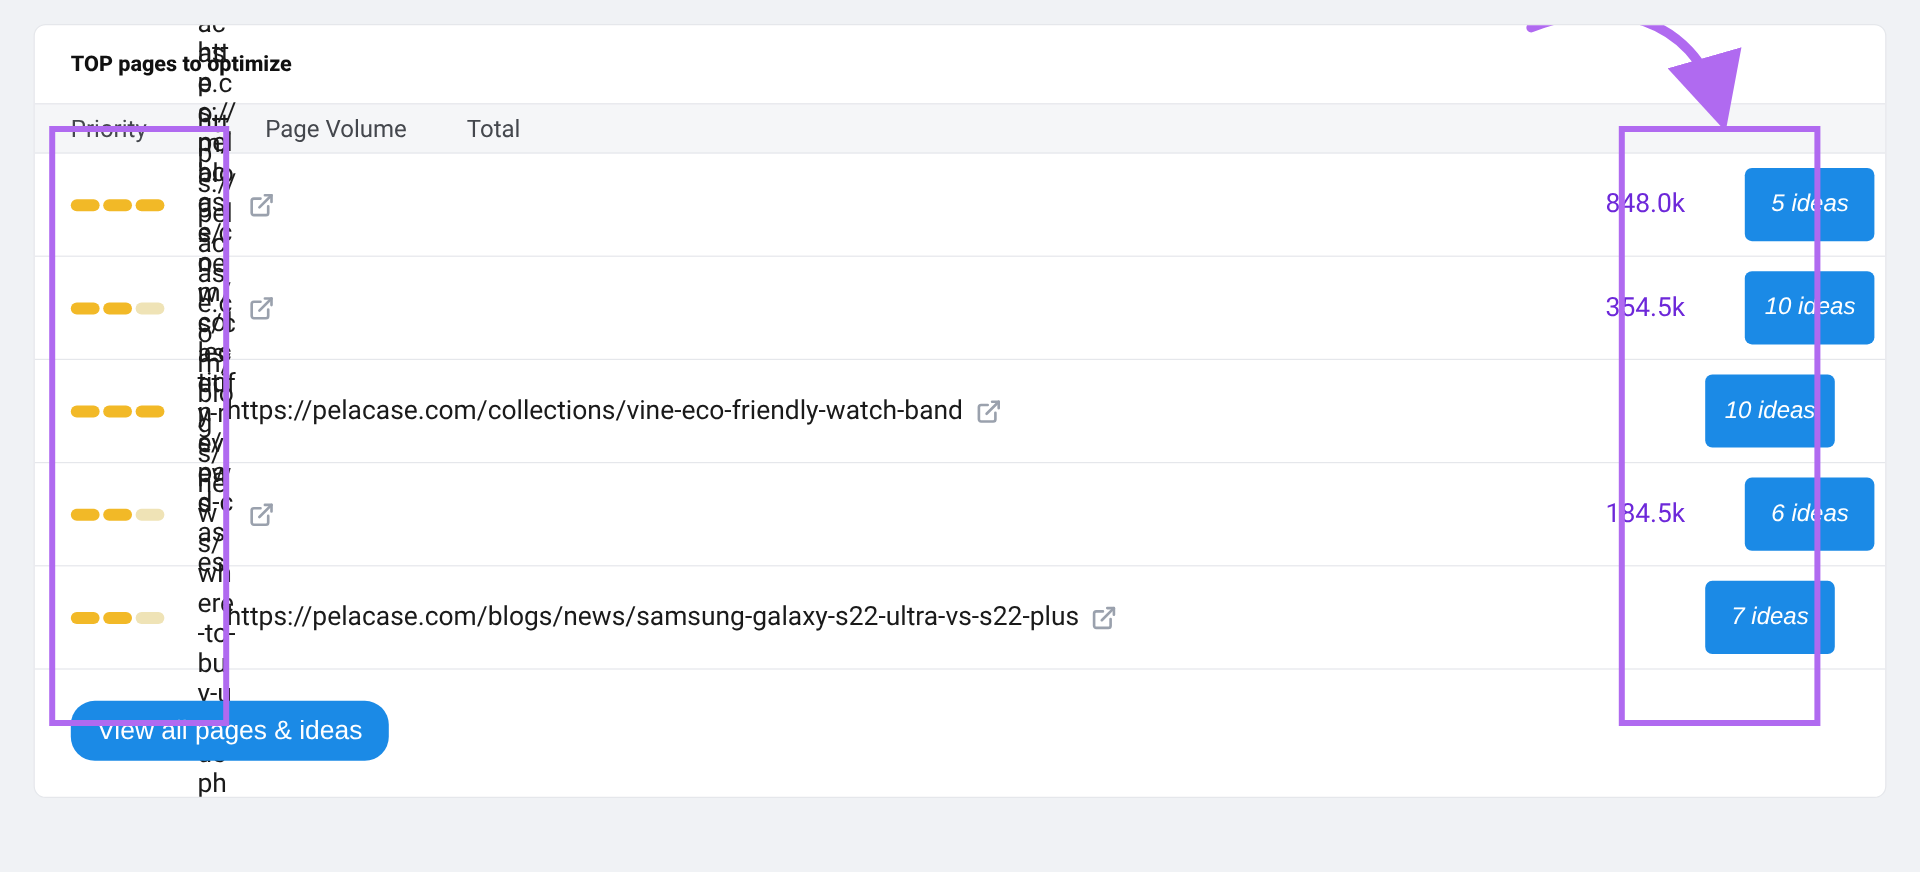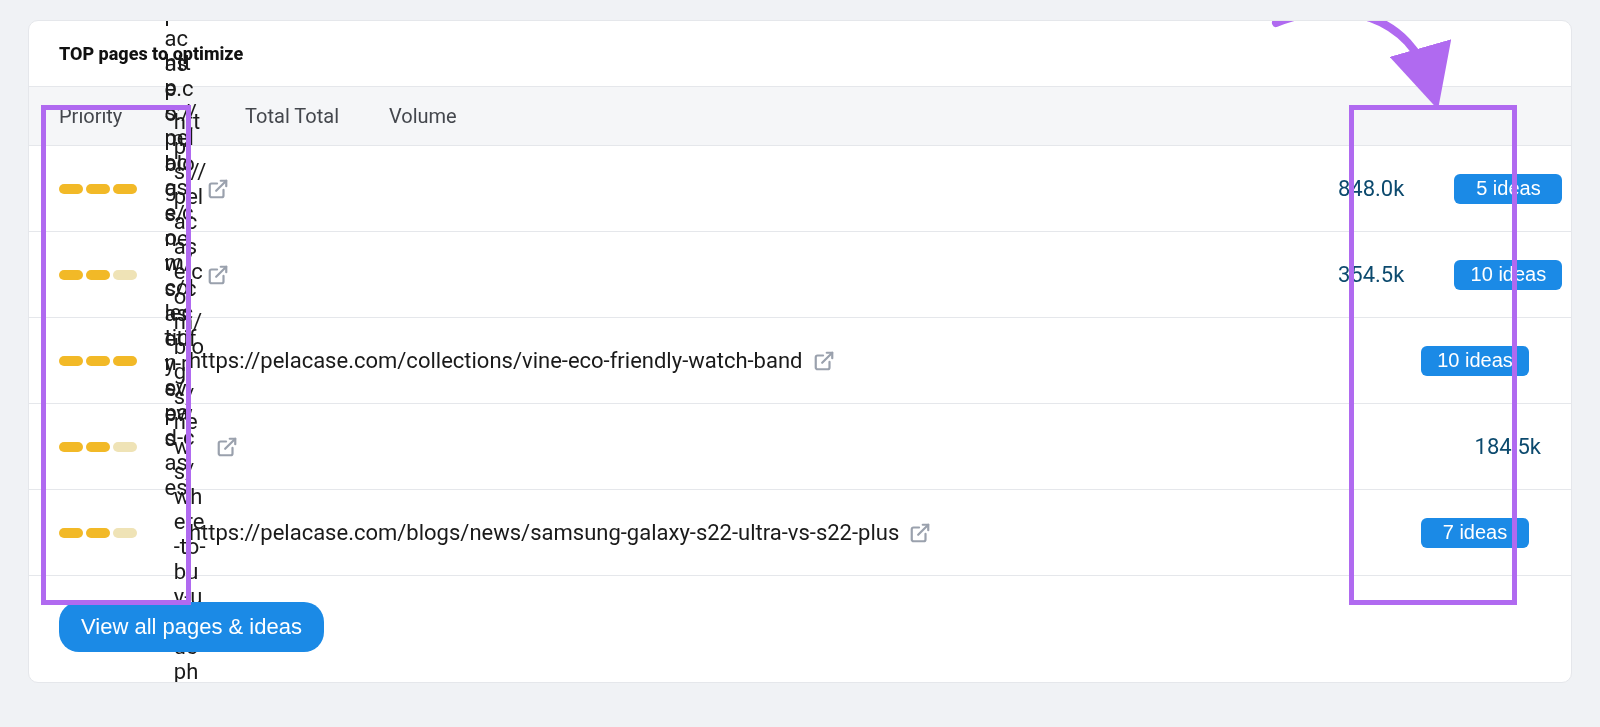--- a/index.html
+++ b/index.html
@@ -22,21 +22,21 @@
     font-weight: 800;
     padding: 22px 30px 22px;
   }
   .header-row {
     display: flex;
     align-items: center;
     background: #f5f6f8;
     border-top: 1px solid #e5e7eb;
     border-bottom: 1px solid #e5e7eb;
     padding: 0;
-    height: 60px;
+    height: 42px;
   }
   .col-priority { width: 140px; padding-left: 30px; }
   .col-page     { flex: 1; padding-left: 20px; }
   .col-volume   { width: 200px; text-align: right; padding-right: 30px; }
   .col-ideas    { width: 170px; padding-left: 20px; }
   .header-row .cell { font-size: 20px; color: #44474d; font-weight: 400; }
   .rows { }
   .row {
     display: flex;
     align-items: center;
@@ -58,38 +58,39 @@
     color: #1a1a1a;
     word-break: break-all;
   }
   .ext-link-icon {
     display: inline-flex;
     margin-left: 10px;
     color: #9aa1ad;
   }
   .volume-text {
     font-size: 22px;
-    color: #0c4a6e;
+    color: #6d28d9;
     justify-content: flex-end;
     width: 100%;
   }
   .ideas-btn {
     display: inline-flex;
     align-items: center;
     justify-content: center;
     background: #1b8ae6;
     color: #fff;
     font-size: 20px;
     font-weight: 500;
-    height: 30px;
+    height: 61px;
     min-width: 108px;
     padding: 5px 16px;
     border: none;
     border-radius: 6px;
     cursor: pointer;
+    font-style: italic;
   }
   .card-footer {
     padding: 26px 30px 30px;
   }
   .view-all-btn {
     display: inline-flex;
     align-items: center;
     justify-content: center;
     background: #1b8ae6;
     color: #fff;
@@ -130,22 +131,22 @@
         </marker>
       </defs>
       <path d="M 15 18 C 80 -8, 150 10, 170 80" stroke="#b06af0" stroke-width="8" fill="none" marker-end="url(#ah)" stroke-linecap="round"></path>
     </svg>
   </div>
 
   <div class="card-title">TOP pages to optimize</div>
 
   <div class="header-row">
     <div class="cell col-priority">Priority</div>
-    <div class="cell col-volume" style="justify-content:flex-end;">Total Total</div>
-    <div class="cell col-ideas">Volume</div>
+    <div class="cell col-volume" style="justify-content:flex-end;">Page Volume</div>
+    <div class="cell col-ideas">Total</div>
   </div>
 
   <div class="rows" id="rows-container">
       <div class="row">
         <div class="cell col-priority">
           <div class="priority-bars">
             <span></span>
             <span></span>
             <span></span>
           </div>
@@ -222,20 +223,23 @@
           <span class="page-url">https://pelacase.com/blogs/news/where-to-buy-unique-phone-cases</span>
           <span class="ext-link-icon">
             <svg width="22" height="22" viewBox="0 0 24 24" fill="none" stroke="currentColor" stroke-width="2.4" stroke-linecap="round" stroke-linejoin="round">
               <path d="M18 13v6a2 2 0 0 1-2 2H5a2 2 0 0 1-2-2V8a2 2 0 0 1 2-2h6"></path>
               <polyline points="15 3 21 3 21 9"></polyline>
               <line x1="10" y1="14" x2="21" y2="3"></line>
             </svg>
           </span>
         </div>
         <div class="cell col-volume volume-text">184.5k</div>
+        <div class="cell col-ideas">
+          <button class="ideas-btn">6 ideas</button>
+        </div>
       </div>
       <div class="row">
         <div class="cell col-priority">
           <div class="priority-bars">
             <span></span>
             <span></span>
             <span class="dim"></span>
           </div>
         </div>
         <div class="cell col-page">

